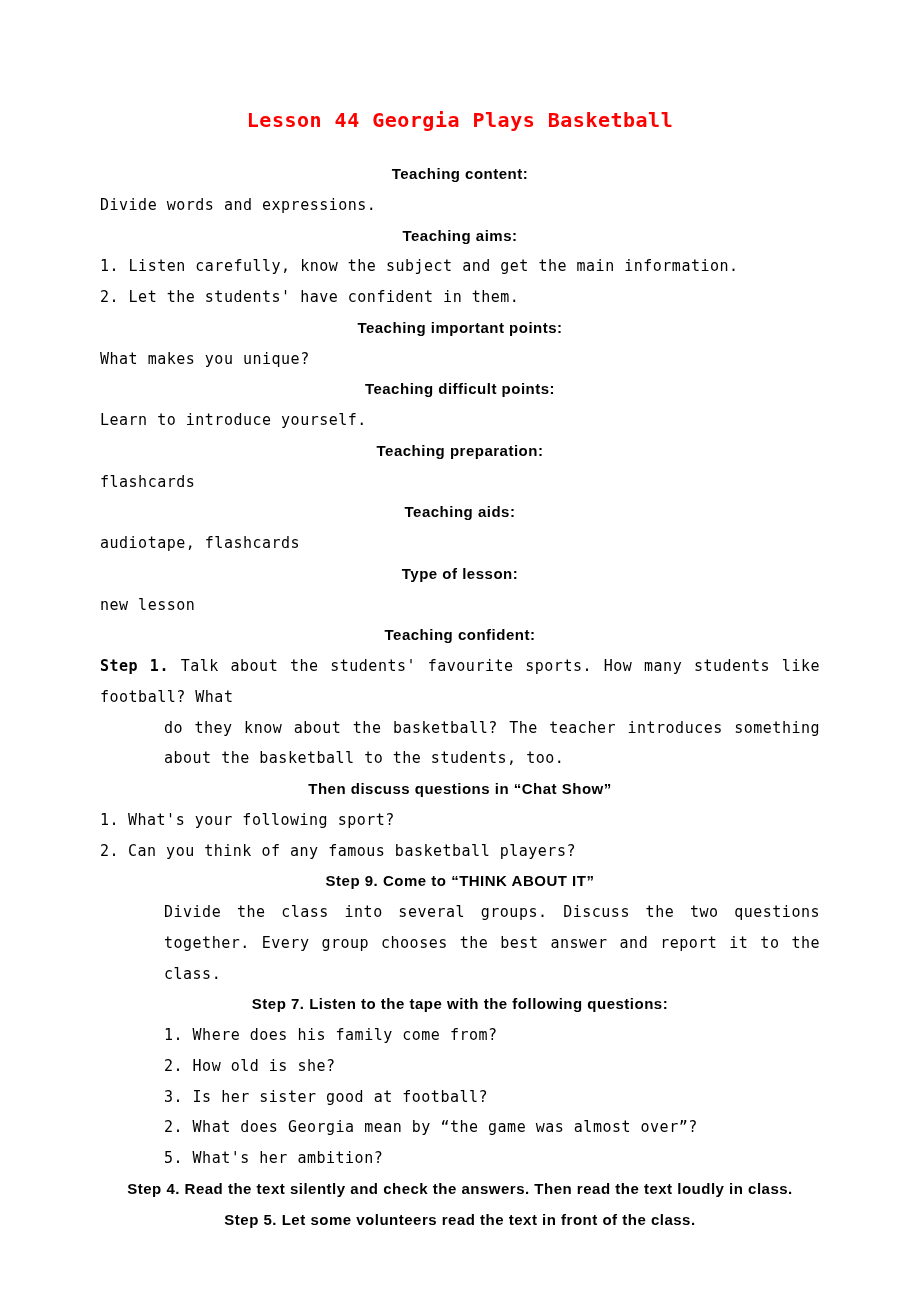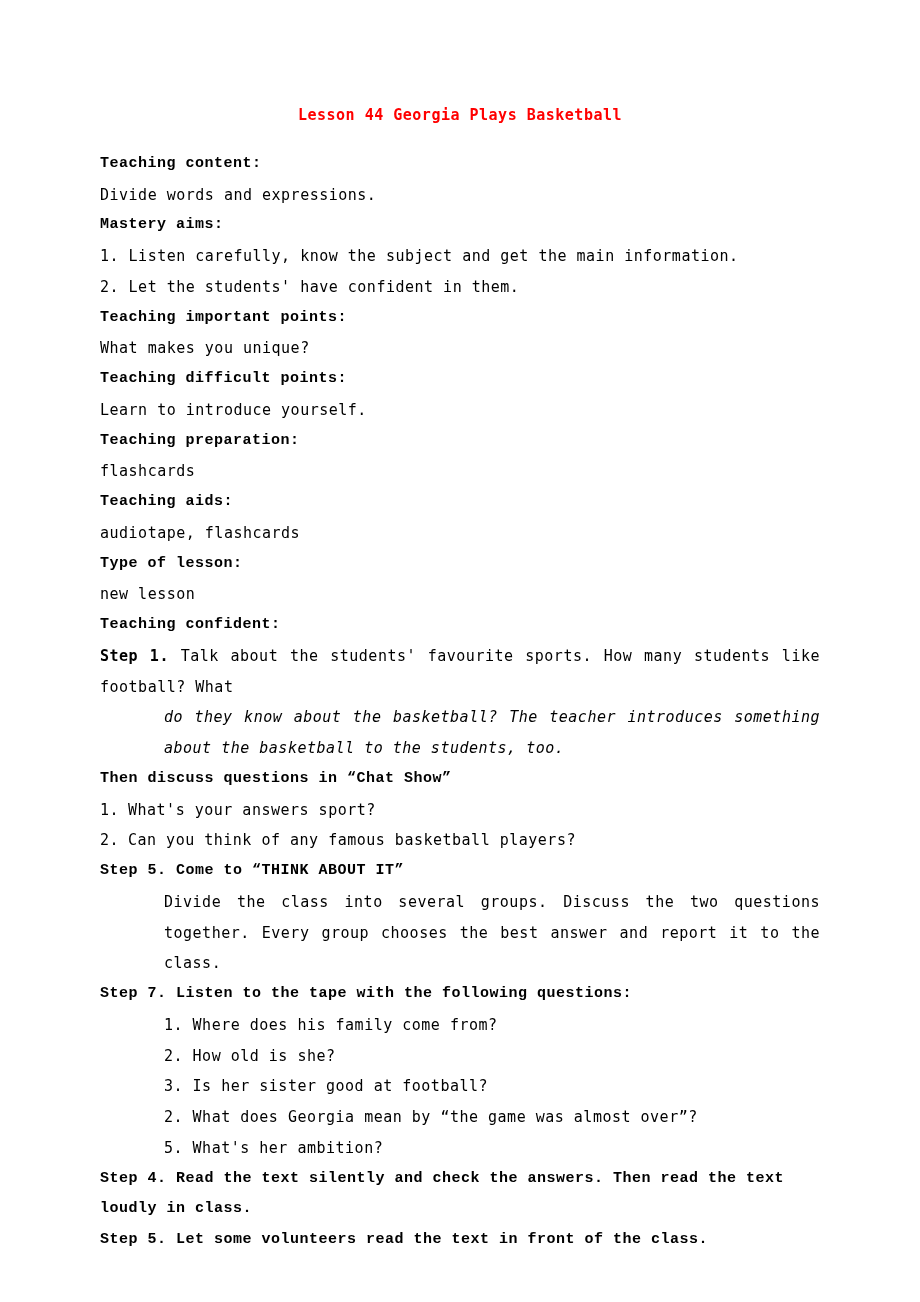--- a/index.html
+++ b/index.html
@@ -10,68 +10,68 @@
       width: 920px;
       box-sizing: border-box;
       font-size: 15px;
       color: #000000;
       line-height: 2.05;
     }
     h1 {
       color: #ff0000;
       text-align: center;
       font-weight: bold;
-      font-size: 15px;
+      font-size: 20px;
       margin: 0 0 18px 0;
       letter-spacing: 0.5px;
       font-family: "SimSun", "宋体", monospace;
     }
     .section-heading {
       font-weight: bold;
       letter-spacing: 0.5px;
-      font-family: Liberation Mono, monospace;
+      font-family: Liberation Sans, sans-serif;
+      text-align: center;
     }
     .body-text {
       letter-spacing: 0.5px;
       font-family: "SimSun", "宋体", monospace;
     }
     .step-label {
       font-weight: bold;
       margin-top: 36px;
     }
     .indented {
       padding-left: 64px;
       text-indent: 0;
     }
     .step1-block {
       text-align: justify;
     }
     .step1-rest {
       padding-left: 64px;
       text-align: justify;
       text-align-last: left;
-      font-style: italic;
     }
     .numbered-item {
       padding-left: 0;
     }
     .numbered-item .num {
       display: inline-block;
       width: 28px;
     }
   </style>
 </head>
 <body>
 
 <h1>Lesson 44 Georgia Plays Basketball</h1>
 
 <div class="section-heading">Teaching content:</div>
 <div class="body-text">Divide words and expressions.</div>
 
-<div class="section-heading">Mastery aims:</div>
+<div class="section-heading">Teaching aims:</div>
 <div class="body-text">1. Listen carefully, know the subject and get the main information.</div>
 <div class="body-text">2. Let the students'  have confident in them.</div>
 
 <div class="section-heading">Teaching important points:</div>
 <div class="body-text">What makes you unique?</div>
 
 <div class="section-heading">Teaching difficult points:</div>
 <div class="body-text">Learn to introduce yourself.</div>
 
 <div class="section-heading">Teaching preparation:</div>
@@ -82,24 +82,24 @@
 
 <div class="section-heading">Type of lesson:</div>
 <div class="body-text">new lesson</div>
 
 <div class="section-heading">Teaching confident:</div>
 
 <div class="body-text step1-block"><span class="step-label">Step 1.</span><span> Talk about the students'  favourite sports. How many students like football? What</span></div>
 <div class="body-text step1-rest">do they know about the basketball? The teacher introduces something about the basketball to the students, too.</div>
 
 <div class="section-heading">Then discuss questions in “Chat Show”</div>
-<div class="body-text numbered-item"><span class="num">1.</span><span>What's your answers sport?</span></div>
+<div class="body-text numbered-item"><span class="num">1.</span><span>What's your following sport?</span></div>
 <div class="body-text numbered-item"><span class="num">2.</span><span>Can you think of any famous basketball players?</span></div>
 
-<div class="section-heading">Step 5. Come to “THINK ABOUT IT”</div>
+<div class="section-heading">Step 9. Come to “THINK ABOUT IT”</div>
 <div class="body-text indented" style="text-align:justify; text-align-last:left;">Divide the class into several groups. Discuss the two questions together. Every group chooses the best answer and report it to the class.</div>
 
 <div class="section-heading">Step 7. Listen to the tape with the following questions:</div>
 <div class="body-text indented">1. Where does his family come from?</div>
 <div class="body-text indented">2. How old is she?</div>
 <div class="body-text indented">3. Is her sister good at football?</div>
 <div class="body-text indented">2. What does Georgia mean by “the game was almost over”?</div>
 <div class="body-text indented">5. What's her ambition?</div>
 
 <div class="section-heading">Step 4. Read the text silently and check the answers. Then read the text loudly in class.</div>

